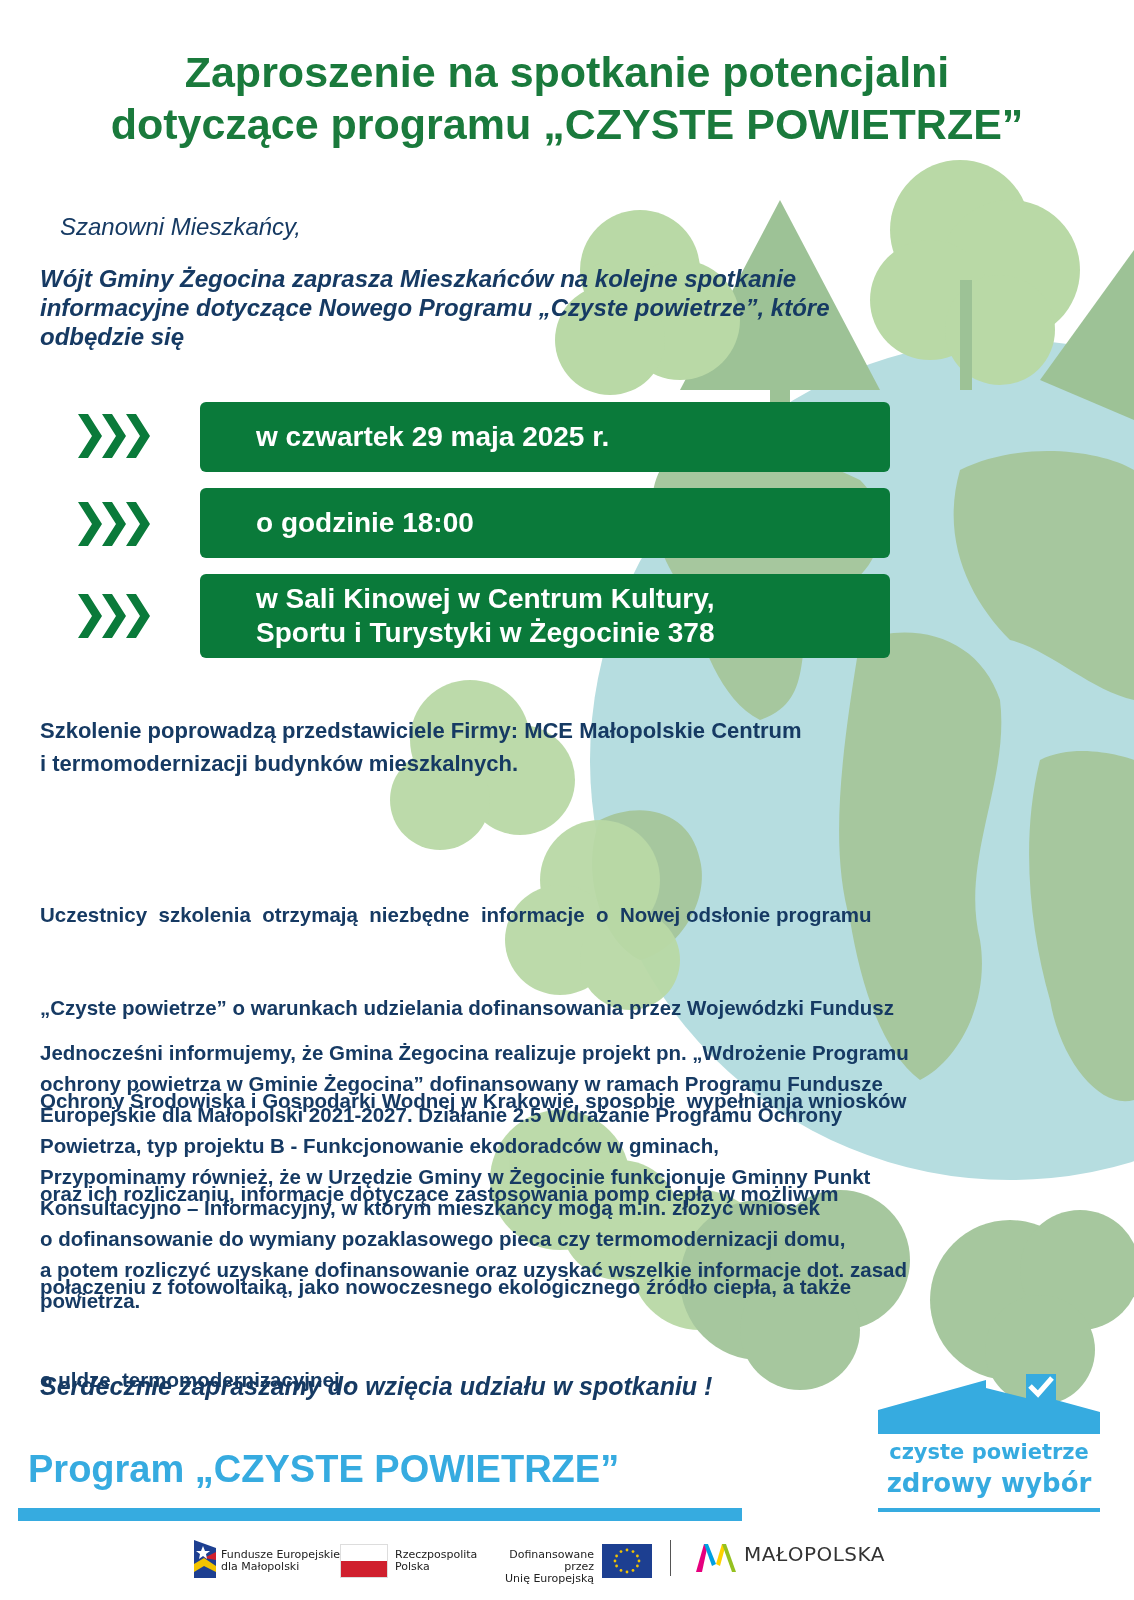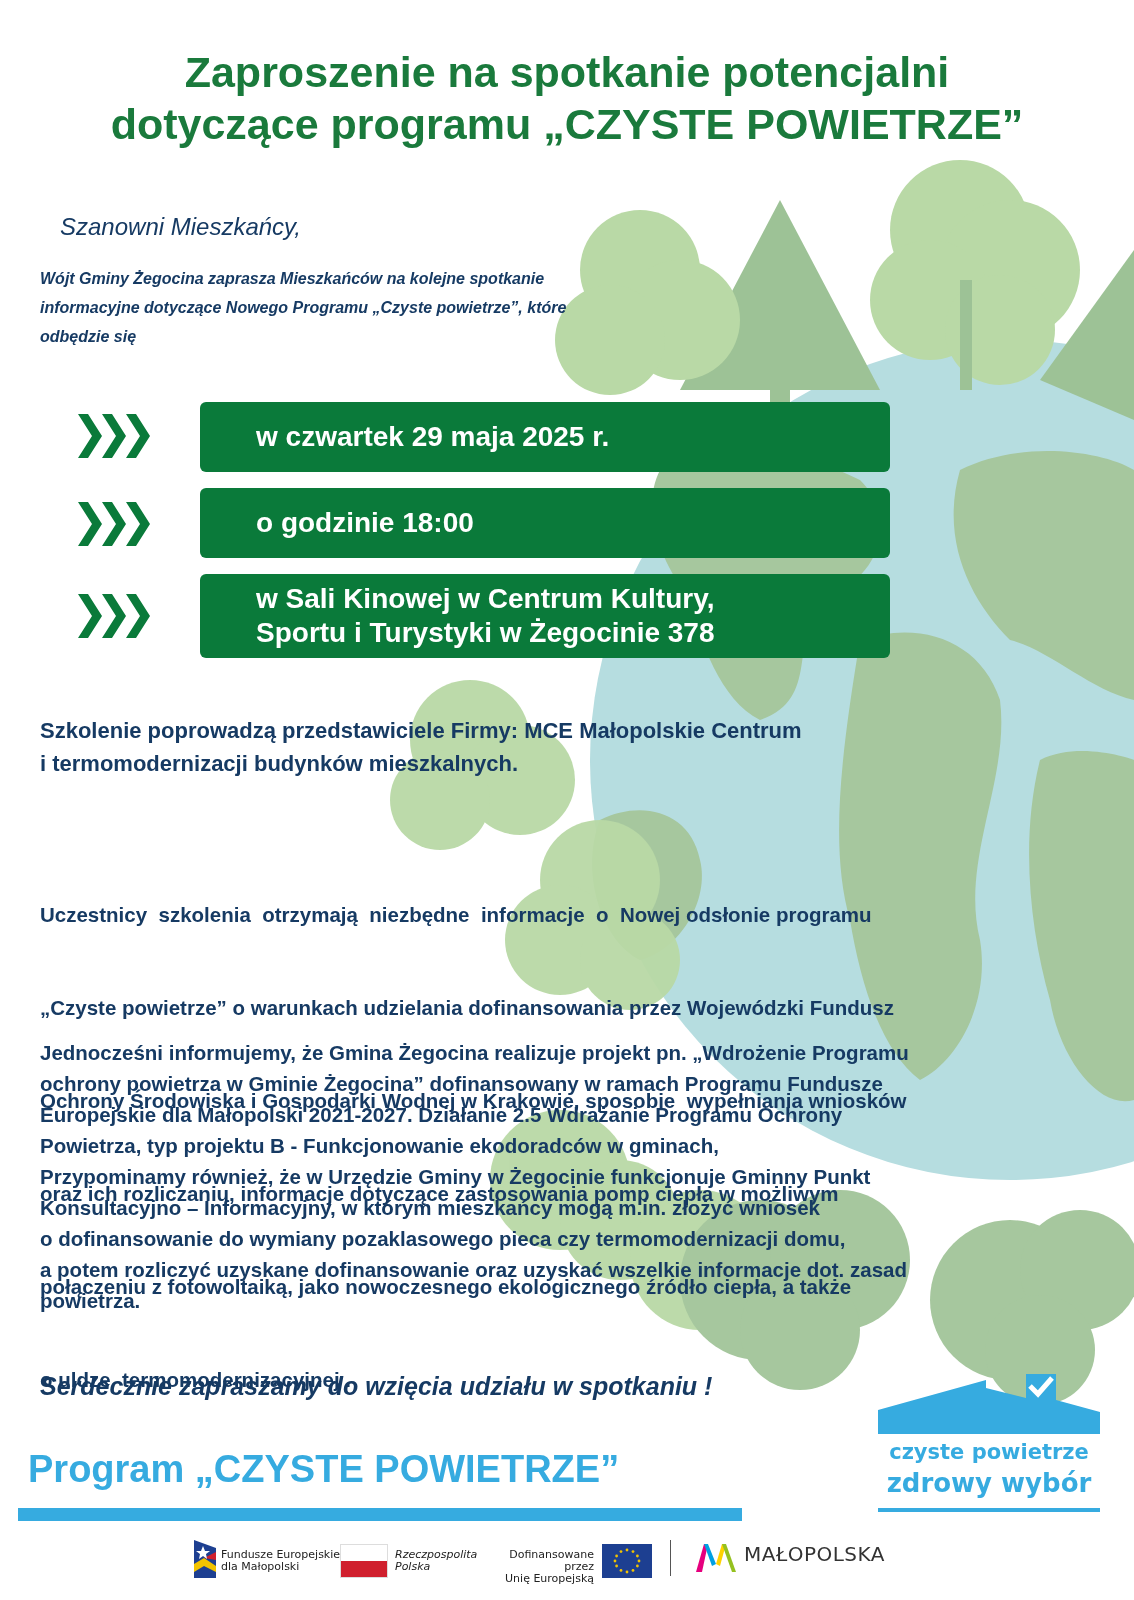--- a/index.html
+++ b/index.html
@@ -13,21 +13,21 @@
   .title {
     left: 0; top: 46px; width: 1134px; text-align: center;
     color: #1a7a3c; font-weight: bold; font-size: 43px; line-height: 52px;
   }
   .greeting {
     left: 40px; top: 212px; color: #163a63; font-weight: normal; font-style: italic;
     font-size: 24px; line-height: 30px; margin-left: 20px;
   }
   .intro {
     left: 40px; top: 264px; width: 960px; color: #163a63; font-weight: bold; font-style: italic;
-    font-size: 16px; line-height: 29px;
+    font-size: 24px; line-height: 29px;
   }
   .event-row { position: absolute; left: 0; z-index: 1; }
   .chev {
     position: absolute; left: 78px; width: 74px; height: 44px;
   }
   .box {
     position: absolute; left: 200px; width: 690px; background: #0a7a3a; border-radius: 6px;
     color: #ffffff; font-weight: bold; font-size: 28px; line-height: 34px;
     box-sizing: border-box; padding-left: 56px; display: flex; align-items: center;
   }
@@ -211,21 +211,21 @@
     <polygon points="9,6 11,11 16,11 12,14 13,19 9,16 5,19 6,14 2,11 7,11" fill="#ffffff"></polygon>
   </svg>
   <div class="fsmall" style="left:31px;top:17px;">
     <div>Fundusze Europejskie</div>
     <div>dla Małopolski</div>
   </div>
   <div style="position:absolute;left:150px;top:12px;width:48px;height:34px;border:1px solid #ddd;box-sizing:border-box;">
     <div style="height:16px;background:#fff;"></div>
     <div style="height:16px;background:#d0202e;"></div>
   </div>
-  <div class="fsmall" style="left:205px;top:17px;font-style:italic;">
+  <div class="fsmall" style="left:205px;top:17px;">
     <div>Rzeczpospolita</div>
     <div>Polska</div>
   </div>
   <div class="fsmall" style="left:288px;top:17px;text-align:right;width:116px;">
     <div>Dofinansowane przez</div>
     <div>Unię Europejską</div>
   </div>
   <svg style="position:absolute;left:412px;top:12px;" width="50" height="34" viewBox="0 0 50 34">
     <rect width="50" height="34" fill="#1d3f91"></rect>
     <g fill="#f2c300">

